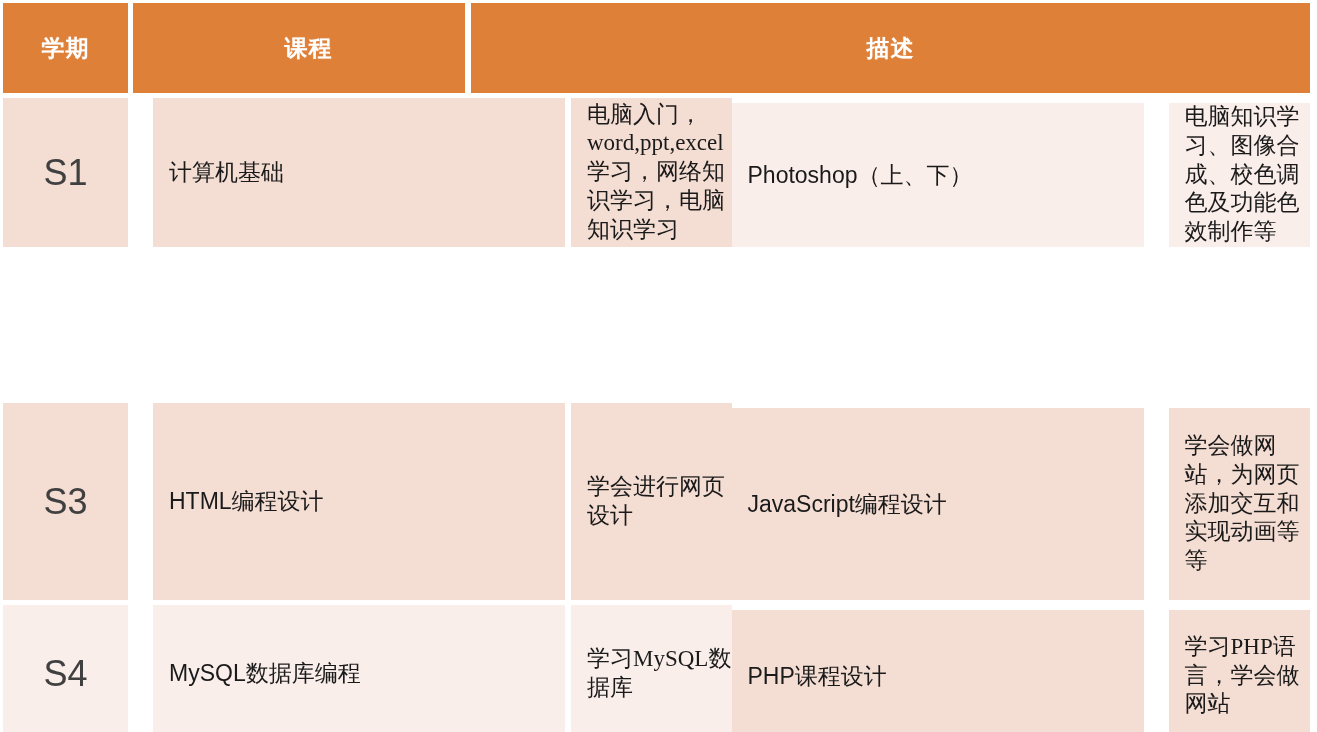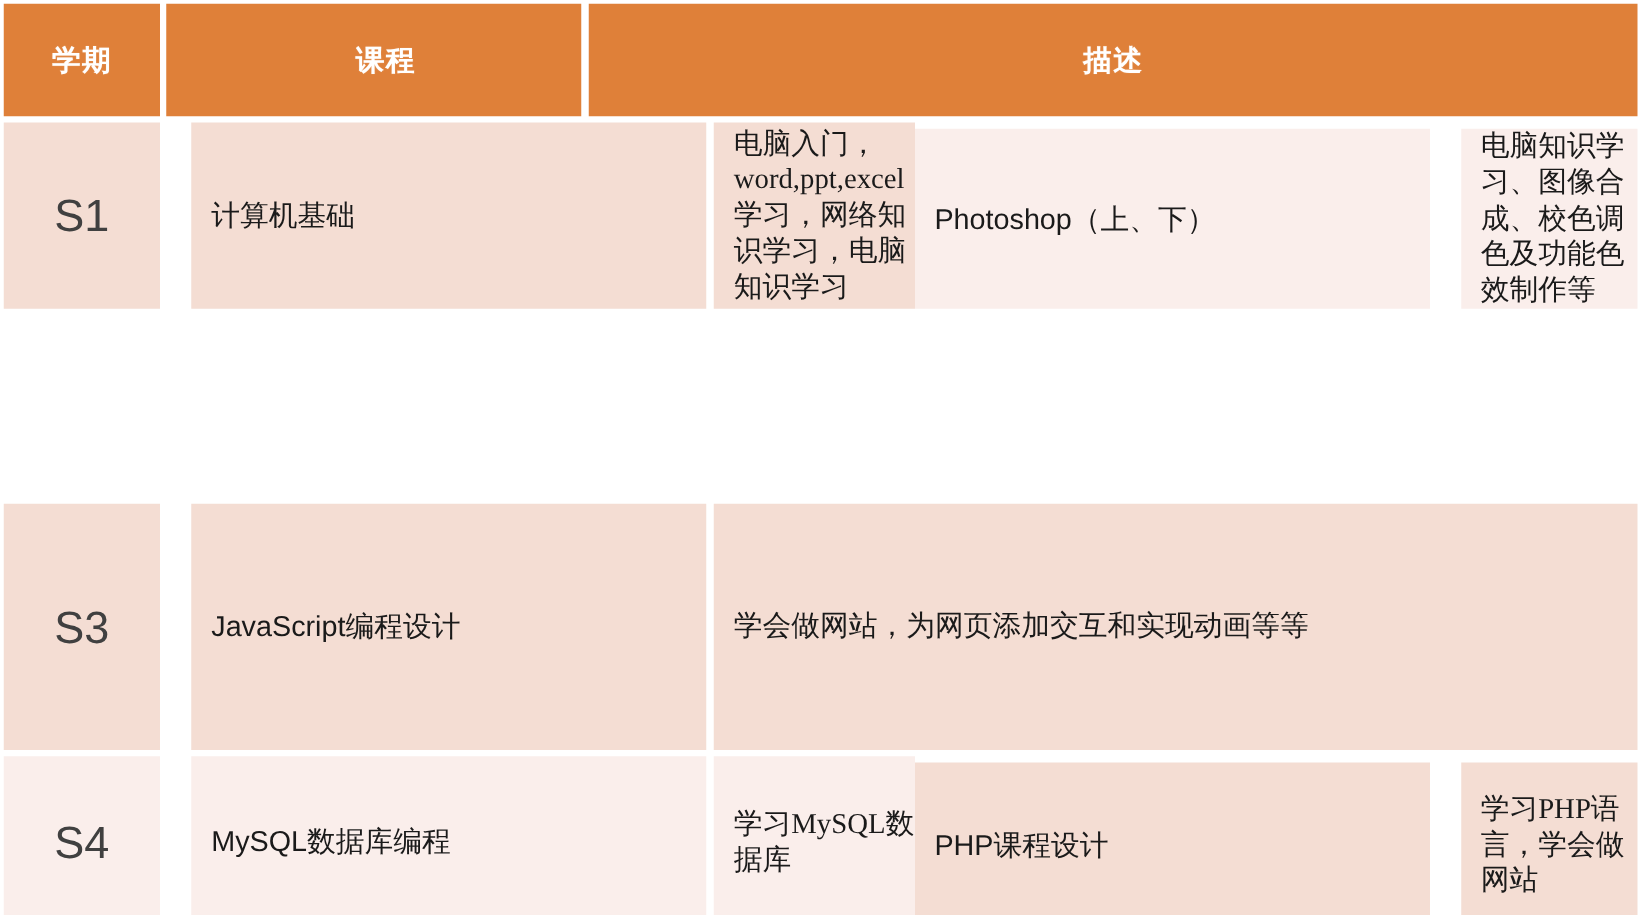--- a/index.html
+++ b/index.html
@@ -145,20 +145,24 @@
       </div>
     </div>
 
     <div class="sem-group g1">
     </div>
 
     <div class="sem-group g2">
       <div class="sem-cell shade-dark">S3</div>
       <div class="rows-wrap">
         <div class="row">
+          <div class="cell course shade-dark">HTML编程设计</div>
+          <div class="cell desc shade-dark">学会进行网页设计</div>
+        </div>
+        <div class="row">
           <div class="cell course shade-dark">JavaScript编程设计</div>
           <div class="cell desc shade-dark">学会做网站，为网页添加交互和实现动画等等</div>
         </div>
       </div>
     </div>
 
     <div class="sem-group g3">
       <div class="sem-cell shade-light">S4</div>
       <div class="rows-wrap">
         <div class="row">

